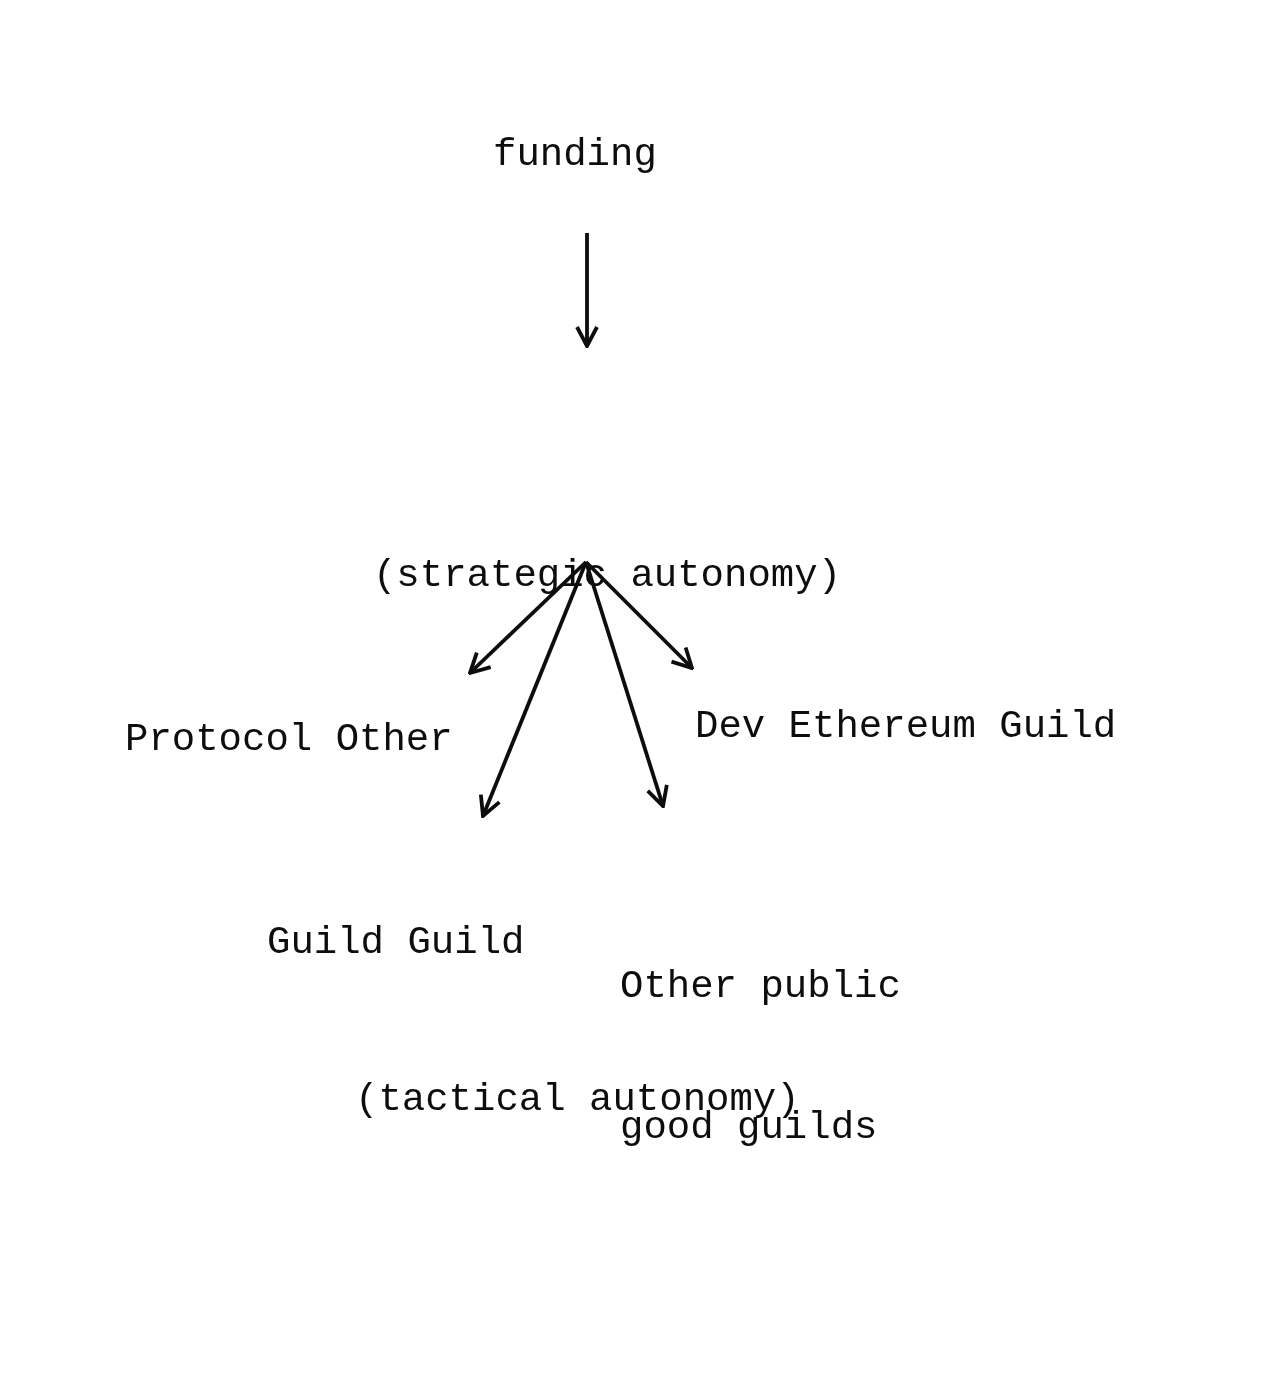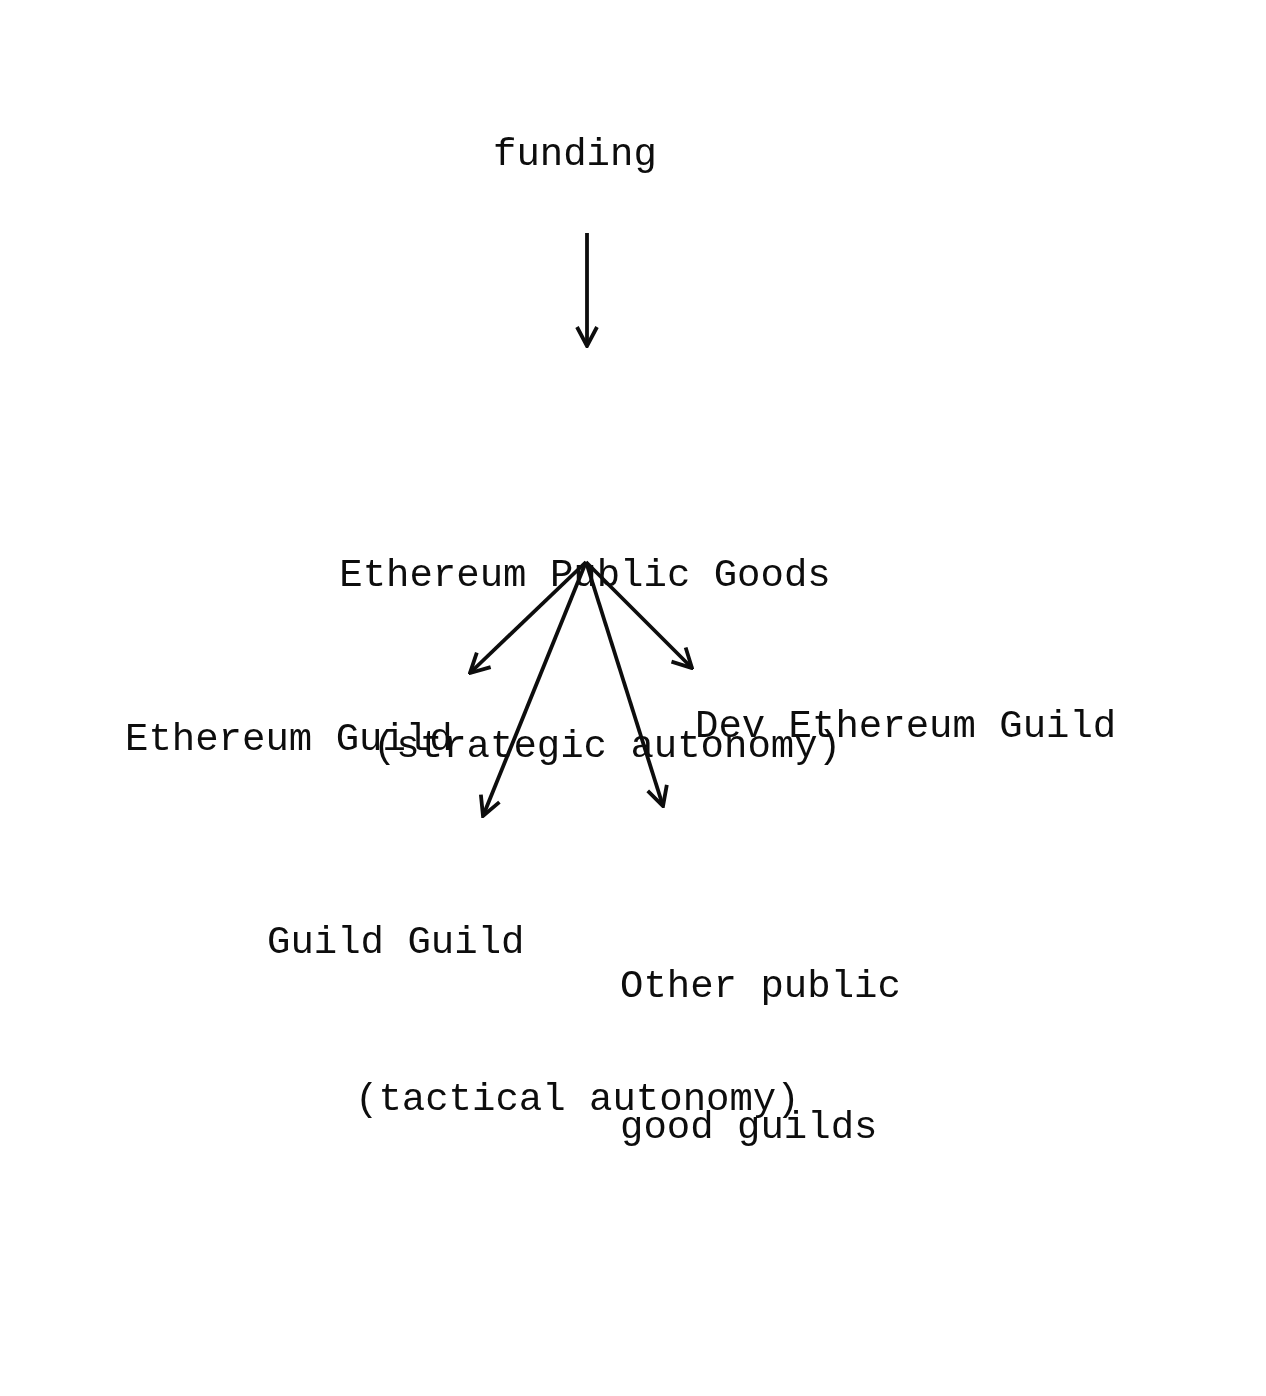--- a/index.html
+++ b/index.html
@@ -57,25 +57,24 @@
     <line x1="587" y1="233" x2="587" y2="346" marker-end="url(#arrowhead)"></line>
     <line x1="586" y1="562" x2="470" y2="673" marker-end="url(#arrowhead)"></line>
     <line x1="586" y1="562" x2="483" y2="816" marker-end="url(#arrowhead)"></line>
     <line x1="586" y1="562" x2="663" y2="806" marker-end="url(#arrowhead)"></line>
     <line x1="586" y1="562" x2="692" y2="668" marker-end="url(#arrowhead)"></line>
   </svg>
 
   <div class="node node-funding">funding</div>
 
   <div class="node node-epg">
-    <div>Ethereum Public Goods</div>
     <div class="epg-subtitle">(strategic autonomy)</div>
   </div>
 
-  <div class="node node-protocol-guild">Ethereum Guild</div>
+  <div class="node node-protocol-guild">Protocol Other</div>
 
   <div class="node node-dev-tooling">Dev Ethereum Guild</div>
 
   <div class="node node-guild-guild">Guild Guild</div>
 
   <div class="node node-other-guilds">
     <div>Other public</div>
     <div>good guilds</div>
   </div>
 

